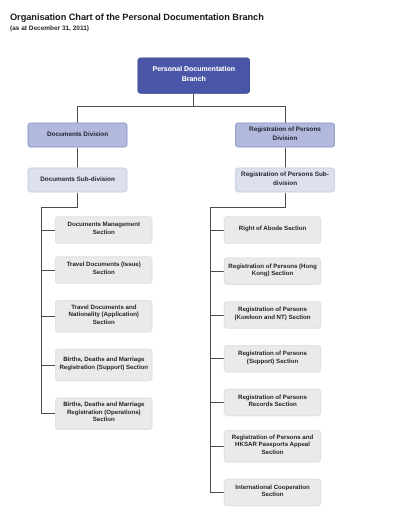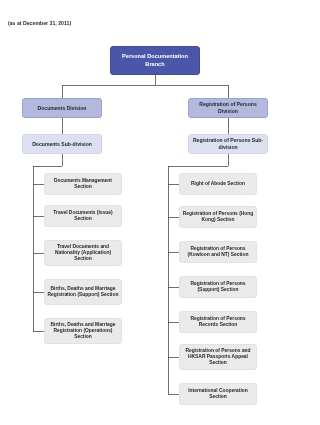--- a/index.html
+++ b/index.html
@@ -103,20 +103,21 @@
     height: 425px;
     z-index: 1;
     pointer-events: none;
   }
 </style>
 </head>
 <body>
 
 <div id="chart-root">
 
+  <div class="chart-title">Organisation Chart of the Personal Documentation Branch</div>
   <div class="chart-subtitle">(as at December 31, 2011)</div>
 
   <svg id="connectors" viewBox="0 0 300 425" width="300" height="425">
     <g stroke="#4d4d4d" stroke-width="0.8" fill="none" shape-rendering="crispEdges">
 
       <path d="M155,75 L155,85"></path>
 
       <path d="M62,85 L228,85"></path>
       <path d="M62,85 L62,98"></path>
       <path d="M228,85 L228,98"></path>

